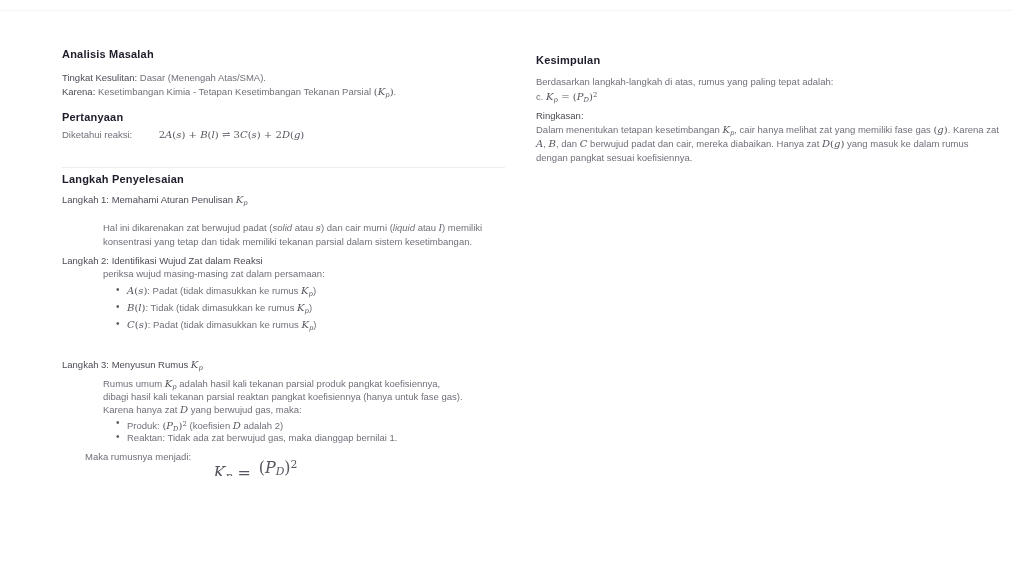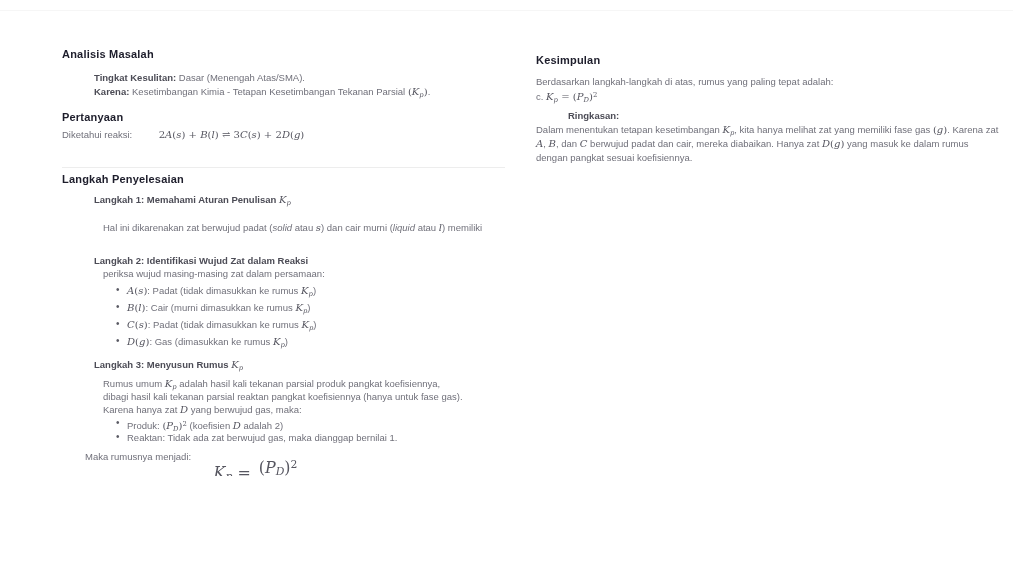--- a/index.html
+++ b/index.html
@@ -5,21 +5,21 @@
   html,body{margin:0;padding:0;background:#fff;}
   .page{
     position:relative;width:1013px;height:476px;background:var(--c-background,#ffffff);
     font-family:"Liberation Sans",sans-serif;overflow:hidden;
   }
   .abs{position:absolute;white-space:nowrap;}
   .h{font-size:11px;font-weight:700;color:var(--c-heading,#1d1d2b);letter-spacing:.2px;}
   .t{font-size:9.5px;color:var(--c-body,#70707a);line-height:12px;}
   
   .sp{}
-  .sb{font-weight:700;color:var(--c-label,#4c4c56);margin-left:32px;}
+  .sb{font-weight:400;color:var(--c-label,#4c4c56);}
   .si{font-style:italic;}
   .sm{font-family:"DejaVu Serif",serif;font-style:italic;color:var(--c-math,#565660);font-size:1.06em;}
   .smn{font-family:"DejaVu Serif",serif;color:var(--c-math,#565660);font-size:1.06em;}
   .sms{font-family:"DejaVu Serif",serif;font-style:italic;color:var(--c-math,#565660);font-size:.72em;vertical-align:-.22em;}
   .smu{font-family:"DejaVu Serif",serif;color:var(--c-math,#565660);font-size:.72em;vertical-align:.45em;}
   .divider{position:absolute;height:1px;background:var(--c-divider,#ededed);}
   .bullet{padding-left:12px;}
   .bullet::before{content:"\2022";position:absolute;left:1px;top:-1px;color:#5a5a64;font-size:10px;}
   .formula-block{position:absolute;left:62px;top:458px;width:390px;color:var(--c-math,#565660);font-size:15px;}
   .frow{display:flex;justify-content:center;align-items:center;line-height:13px;}
@@ -41,27 +41,27 @@
 
   <div class="abs h" style="left:62px;top:111px">Pertanyaan</div>
   <div class="abs t" style="left:62px;top:129px"><span class="sp">Diketahui reaksi:</span><span class="sp">&nbsp;&nbsp;&nbsp;&nbsp;&nbsp;&nbsp;&nbsp;&nbsp;&nbsp;&nbsp;</span><span class="smn">2</span><span class="sm">A</span><span class="smn">(</span><span class="sm">s</span><span class="smn">) + </span><span class="sm">B</span><span class="smn">(</span><span class="sm">l</span><span class="smn">) ⇌ 3</span><span class="sm">C</span><span class="smn">(</span><span class="sm">s</span><span class="smn">) + 2</span><span class="sm">D</span><span class="smn">(</span><span class="sm">g</span><span class="smn">)</span></div>
 
   <div class="divider" style="left:62px;top:167px;width:443px"></div>
 
   <div class="abs h" style="left:62px;top:173px">Langkah Penyelesaian</div>
 
   <div class="abs t" style="left:62px;top:194px"><span class="sb">Langkah 1: Memahami Aturan Penulisan </span><span class="sm">K</span><span class="sms">p</span></div>
   <div class="abs t" style="left:103px;top:222px"><span class="sp">Hal ini dikarenakan zat berwujud padat (</span><span class="si">solid</span><span class="sp"> atau </span><span class="sm">s</span><span class="sp">) dan cair murni (</span><span class="si">liquid</span><span class="sp"> atau </span><span class="sm">l</span><span class="sp">) memiliki</span></div>
+  <div class="abs t" style="left:103px;top:236px"><span class="sp">konsentrasi yang tetap dan tidak memiliki tekanan parsial dalam sistem kesetimbangan.</span></div>
 
   <div class="abs t" style="left:62px;top:255px"><span class="sb">Langkah 2: Identifikasi Wujud Zat dalam Reaksi</span></div>
   <div class="abs t" style="left:103px;top:268px"><span class="sp">periksa wujud masing-masing zat dalam persamaan:</span></div>
   <div class="abs t bullet" style="left:115px;top:285px"><span class="sm">A</span><span class="smn">(</span><span class="sm">s</span><span class="smn">)</span><span class="sp">: Padat (tidak dimasukkan ke rumus </span><span class="sm">K</span><span class="sms">p</span><span class="sp">)</span></div>
-  <div class="abs t bullet" style="left:115px;top:302px"><span class="sm">B</span><span class="smn">(</span><span class="sm">l</span><span class="smn">)</span><span class="sp">: Cair (murni dimasukkan ke rumus </span><span class="sm">K</span><span class="sms">p</span><span class="sp">)</span></div>
+  <div class="abs t bullet" style="left:115px;top:302px"><span class="sm">B</span><span class="smn">(</span><span class="sm">l</span><span class="smn">)</span><span class="sp">: Tidak (tidak dimasukkan ke rumus </span><span class="sm">K</span><span class="sms">p</span><span class="sp">)</span></div>
   <div class="abs t bullet" style="left:115px;top:319px"><span class="sm">C</span><span class="smn">(</span><span class="sm">s</span><span class="smn">)</span><span class="sp">: Padat (tidak dimasukkan ke rumus </span><span class="sm">K</span><span class="sms">p</span><span class="sp">)</span></div>
-  <div class="abs t bullet" style="left:115px;top:336px"><span class="sm">D</span><span class="smn">(</span><span class="sm">g</span><span class="smn">)</span><span class="sp">: Gas (dimasukkan ke rumus </span><span class="sm">K</span><span class="sms">p</span><span class="sp">)</span></div>
 
   <div class="abs t" style="left:62px;top:359px"><span class="sb">Langkah 3: Menyusun Rumus </span><span class="sm">K</span><span class="sms">p</span></div>
   <div class="abs t" style="left:103px;top:391px"><span class="sp">dibagi hasil kali tekanan parsial reaktan pangkat koefisiennya (hanya untuk fase gas).</span></div>
   <div class="abs t" style="left:103px;top:378px"><span class="sp">Rumus umum </span><span class="sm">K</span><span class="sms">p</span><span class="sp"> adalah hasil kali tekanan parsial produk pangkat koefisiennya,</span></div>
   <div class="abs t" style="left:103px;top:404px"><span class="sp">Karena hanya zat </span><span class="sm">D</span><span class="sp"> yang berwujud gas, maka:</span></div>
   <div class="abs t bullet" style="left:115px;top:418px"><span class="sp">Produk: </span><span class="smn">(</span><span class="sm">P</span><span class="sms">D</span><span class="smn">)</span><span class="smu">2</span><span class="sp"> (koefisien </span><span class="sm">D</span><span class="sp"> adalah 2)</span></div>
   <div class="abs t bullet" style="left:115px;top:432px"><span class="sp">Reaktan: Tidak ada zat berwujud gas, maka dianggap bernilai 1.</span></div>
   <div class="abs t" style="left:85px;top:451px"><span class="sp">Maka rumusnya menjadi:</span></div>
 
   <div class="formula-block">
@@ -82,17 +82,17 @@
         <span class="smu">2</span>
       </div>
   </div>
 
   <div class="divider" style="left:62px;top:530px;width:443px"></div>
 
   <div class="abs h" style="left:536px;top:54px">Kesimpulan</div>
   <div class="abs t" style="left:536px;top:76px"><span class="sp">Berdasarkan langkah-langkah di atas, rumus yang paling tepat adalah:</span></div>
   <div class="abs t" style="left:536px;top:89px"><span class="sp">c. </span><span class="sm">K</span><span class="sms">p</span><span class="smn">&nbsp;=&nbsp;(</span><span class="sm">P</span><span class="sms">D</span><span class="smn">)</span><span class="smu">2</span></div>
   <div class="abs t" style="left:536px;top:110px"><span class="sb">Ringkasan:</span></div>
-  <div class="abs t" style="left:536px;top:124px"><span class="sp">Dalam menentukan tetapan kesetimbangan </span><span class="sm">K</span><span class="sms">p</span><span class="sp">, kita hanya melihat zat yang memiliki fase gas </span><span class="smn">(</span><span class="sm">g</span><span class="smn">)</span><span class="sp">. Karena zat</span></div>
+  <div class="abs t" style="left:536px;top:124px"><span class="sp">Dalam menentukan tetapan kesetimbangan </span><span class="sm">K</span><span class="sms">p</span><span class="sp">, cair hanya melihat zat yang memiliki fase gas </span><span class="smn">(</span><span class="sm">g</span><span class="smn">)</span><span class="sp">. Karena zat</span></div>
   <div class="abs t" style="left:536px;top:138px"><span class="sm">A</span><span class="sp">, </span><span class="sm">B</span><span class="sp">, dan </span><span class="sm">C</span><span class="sp"> berwujud padat dan cair, mereka diabaikan. Hanya zat </span><span class="sm">D</span><span class="smn">(</span><span class="sm">g</span><span class="smn">)</span><span class="sp"> yang masuk ke dalam rumus</span></div>
   <div class="abs t" style="left:536px;top:152px"><span class="sp">dengan pangkat sesuai koefisiennya.</span></div>
 
 </div>
 
 </body></html>

